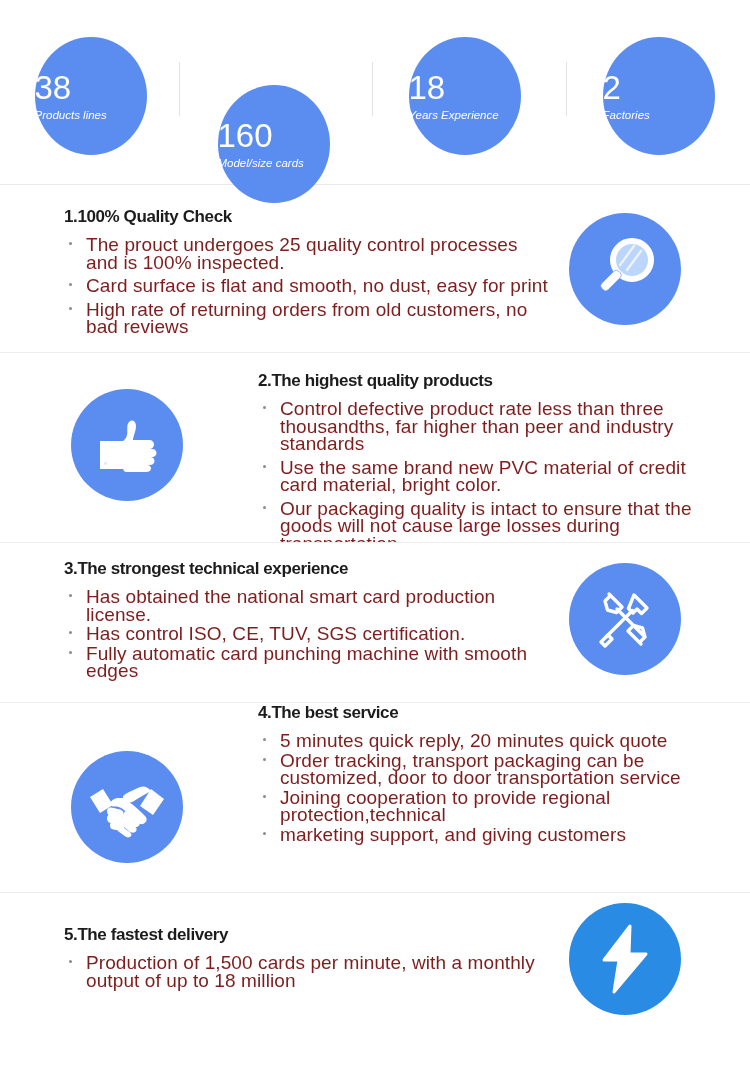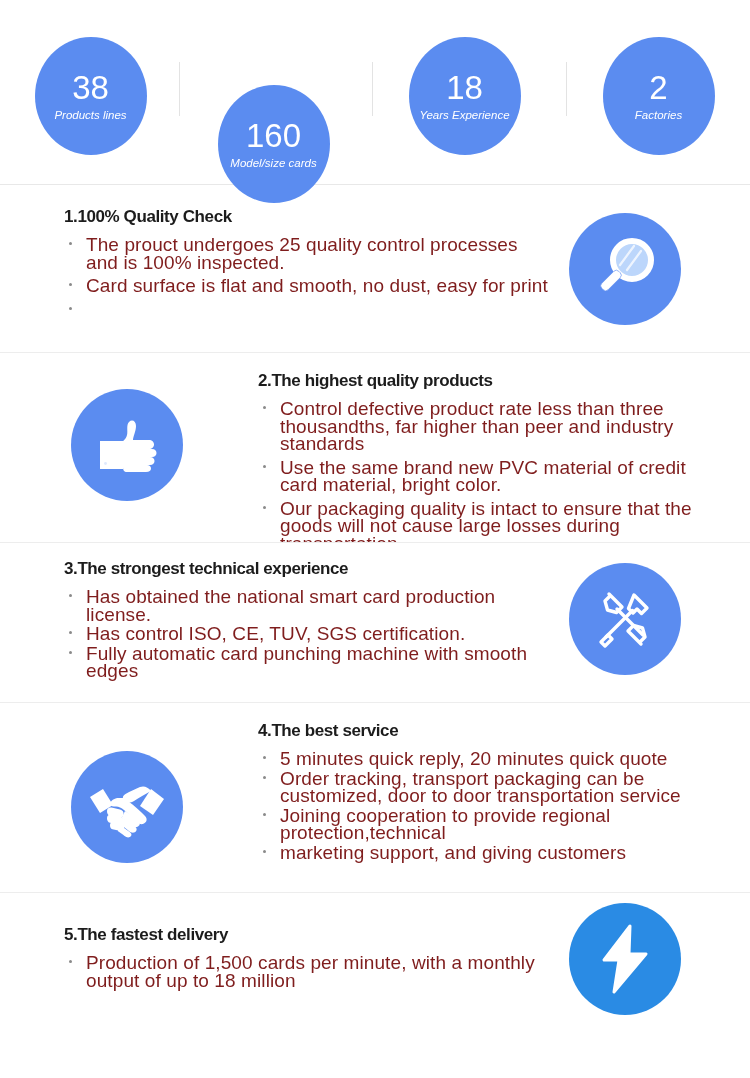--- a/index.html
+++ b/index.html
@@ -40,21 +40,21 @@
     position: absolute;
     left: 50%;
     top: 37px;
     transform: translateX(-50%);
     width: 112px;
     height: 118px;
     border-radius: 50%;
     background: #5b8cf0;
     display: flex;
     flex-direction: column;
-    align-items: center;
+    align-items: flex-start;
     justify-content: center;
     color: #ffffff;
     text-align: center;
     line-height: 1;
   }
 
   .stat-value {
     font-size: 33px;
     font-weight: 300;
     letter-spacing: 0px;
@@ -158,21 +158,21 @@
 
   #sec-products { height: 190px; }
   #sec-products .feature-text { top: 18px; }
   #sec-products .icon-circle  { top: 36px; }
 
   #sec-technical { height: 160px; }
   #sec-technical .feature-text { top: 16px; }
   #sec-technical .icon-circle  { top: 20px; }
 
   #sec-service  { height: 190px; }
-  #sec-service  .feature-text { top: 18px; }
+  #sec-service  .feature-text { top: 0; }
   #sec-service  .icon-circle  { top: 48px; }
 
   #sec-delivery { height: 185px; border-bottom: none; }
   #sec-delivery .feature-text { top: 32px; }
   #sec-delivery .icon-circle  { top: 10px; }
 </style>
 </head>
 <body>
 
 <div class="page">
@@ -212,21 +212,21 @@
 
   </div>
 
   <div class="feature" id="sec-quality">
     <div class="feature-inner">
       <div class="feature-text left-text">
         <div class="feature-title">1.100% Quality Check</div>
         <ul class="bullets">
           <li><span class="dot"></span><span>The prouct undergoes 25 quality control processes and is 100% inspected.</span></li>
           <li><span class="dot"></span><span>Card surface is flat and smooth, no dust, easy for print</span></li>
-          <li><span class="dot"></span></li>
+          <li><span class="dot"></span><span>High rate of returning orders from old customers, no bad reviews</span></li>
         </ul>
       </div>
       <div class="icon-circle right-icon">
         <svg width="70" height="70" viewBox="0 0 70 70" aria-hidden="true">
           <circle cx="42" cy="26" r="19" fill="#bcd6fb" stroke="#ffffff" stroke-width="6"></circle>
           <path d="M44 12 L30 31" stroke="#ffffff" stroke-width="2.2" opacity="0.75" stroke-linecap="round"></path>
           <path d="M51 17 L37 36" stroke="#ffffff" stroke-width="2.2" opacity="0.75" stroke-linecap="round"></path>
           <rect x="9" y="42" width="24" height="9" rx="3.5" fill="#ffffff" transform="rotate(-45 21 46.5)" stroke="#5b8cf0" stroke-width="0.6"></rect>
         </svg>
       </div>

